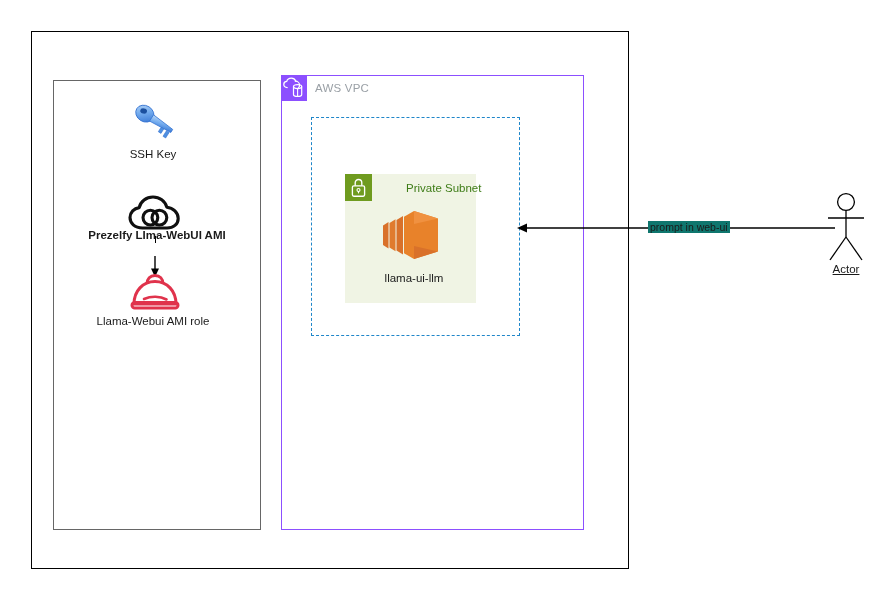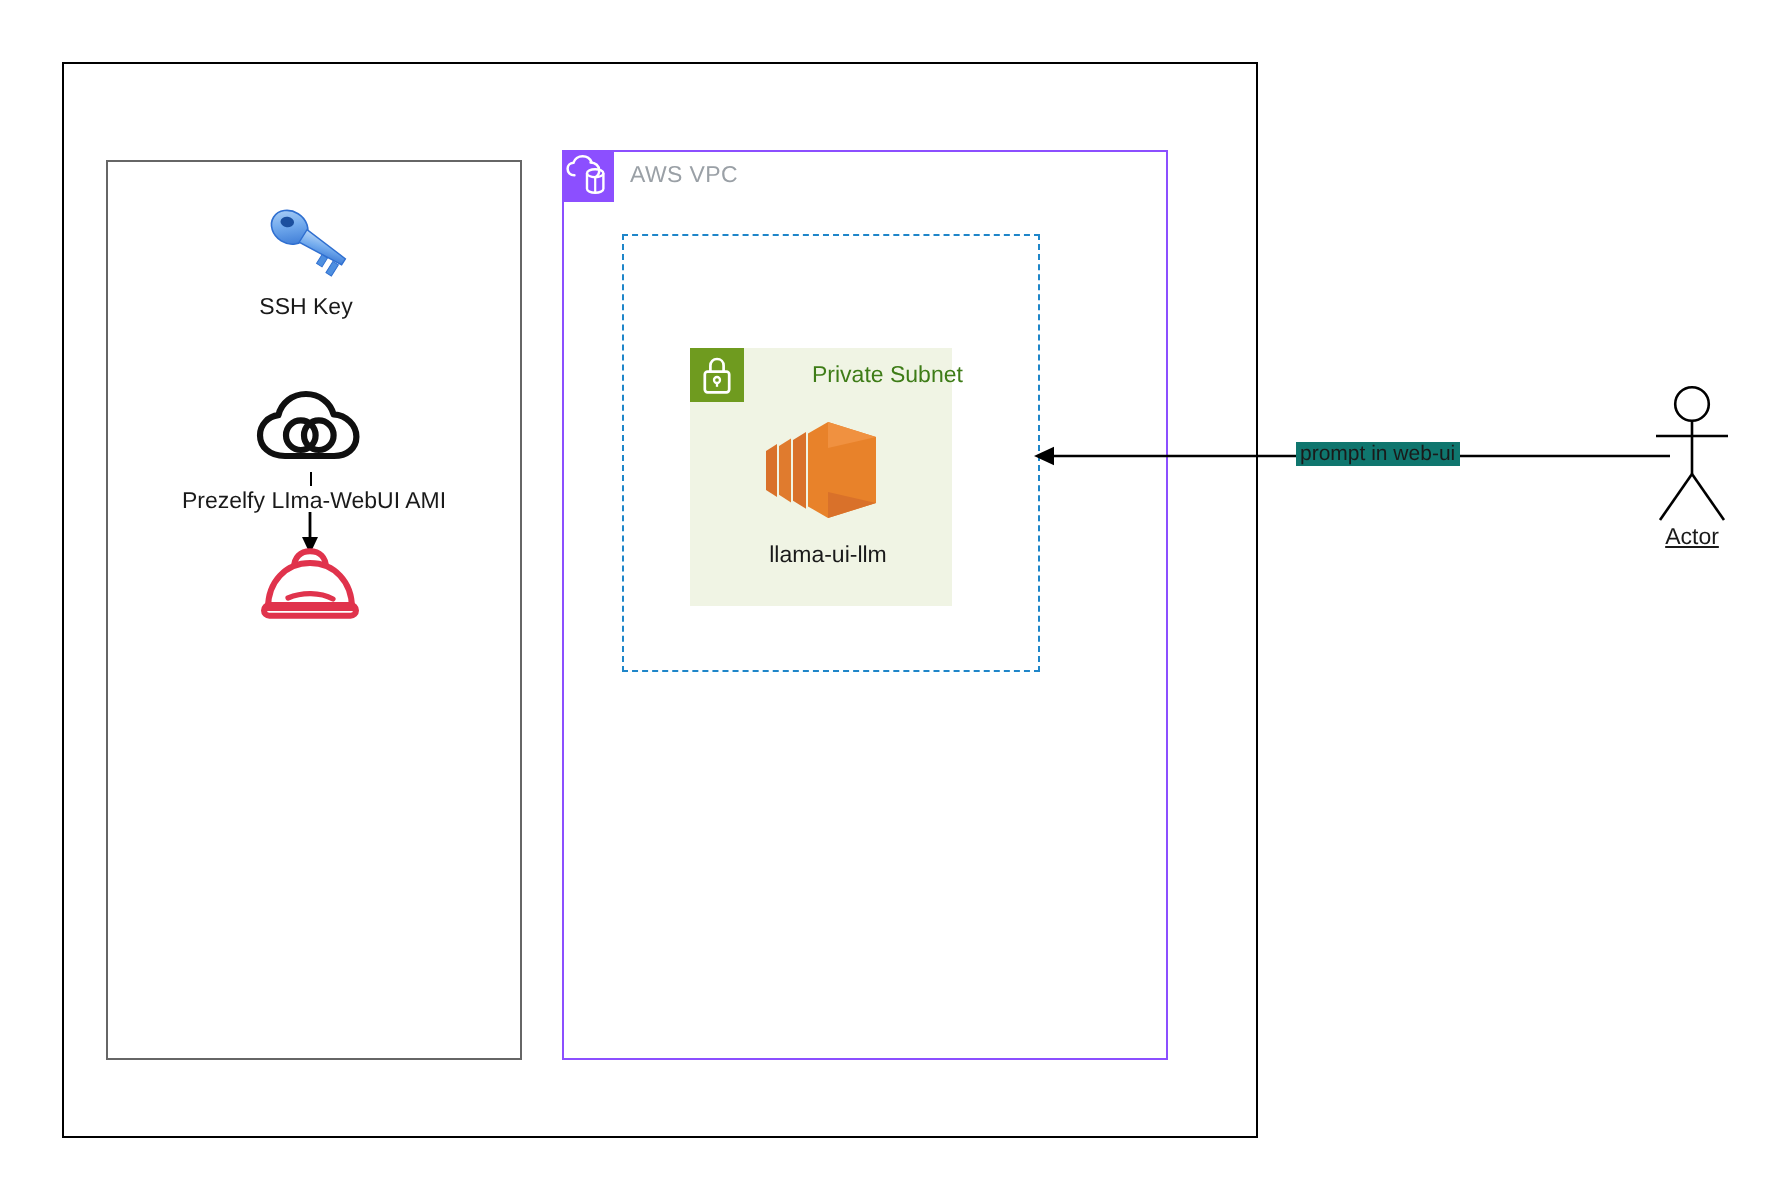--- a/index.html
+++ b/index.html
@@ -98,21 +98,21 @@
     color: #1a1a1a;
     text-align: center;
     white-space: nowrap;
   }
 
   
   .sshkey-icon { left: 128px; top: 99px; width: 54px; height: 42px; }
   .sshkey-label { left: 55px; top: 148px; width: 196px; }
 
   .ami-icon { left: 128px; top: 192px; width: 54px; height: 42px; }
-  .ami-label { left: 55px; top: 245px; width: 204px; }
+  .ami-label { left: 55px; top: 229px; width: 204px; font-weight: bold; }
 
   .role-icon { left: 130px; top: 274px; width: 50px; height: 36px; }
   .role-label { left: 51px; top: 315px; width: 204px; }
 
   
   .conn-tick {
     left: 154.5px; top: 236px;
     width: 1.3px; height: 7px;
     background: #000000;
   }
@@ -184,20 +184,21 @@
   </div>
 
   <div class="abs role-icon">
     <svg width="50" height="36" viewBox="0 0 50 36">
       <path d="M4 30 C4 17 12.8 7.5 25 7.5 C37.2 7.5 46 17 46 30 Z" fill="none" stroke="#E0334C" stroke-width="3"></path>
       <path d="M17 10 C17 4.6 20.2 1.6 25 1.6 C29.8 1.6 33 4.6 33 10" fill="none" stroke="#E0334C" stroke-width="3"></path>
       <rect x="2" y="28.5" width="46" height="5.4" rx="2.7" fill="none" stroke="#E0334C" stroke-width="3"></rect>
       <path d="M14 25 C21 22 30 22 36.5 25.5" fill="none" stroke="#E0334C" stroke-width="2.6" stroke-linecap="round"></path>
     </svg>
   </div>
+  <div class="abs node-label role-label">Llama-Webui AMI role</div>
 
   <div class="abs vpc-box"></div>
   <div class="abs vpc-badge">
     <svg width="26" height="26" viewBox="0 0 26 26">
       <path d="M6.2 12.6 C4 12.6 2.8 11.1 2.8 9.4 C2.8 7.8 4 6.5 5.7 6.4
                C6.3 4.4 8.2 3.1 10.3 3.1 C12.3 3.1 14.1 4.3 14.8 6.1" fill="none" stroke="#ffffff" stroke-width="1.25" stroke-linecap="round"></path>
       <path d="M14.3 6.2 C16.7 6.2 18.6 8 18.6 10.2 C18.6 11.6 17.9 12.8 16.8 13.5" fill="none" stroke="#ffffff" stroke-width="1.25" stroke-linecap="round"></path>
       <ellipse cx="16.6" cy="11.6" rx="4.1" ry="2" fill="none" stroke="#ffffff" stroke-width="1.2"></ellipse>
       <path d="M12.5 11.6 L12.5 19.4 C12.5 20.5 14.3 21.4 16.6 21.4
                C18.9 21.4 20.7 20.5 20.7 19.4 L20.7 11.6" fill="none" stroke="#ffffff" stroke-width="1.2"></path>

